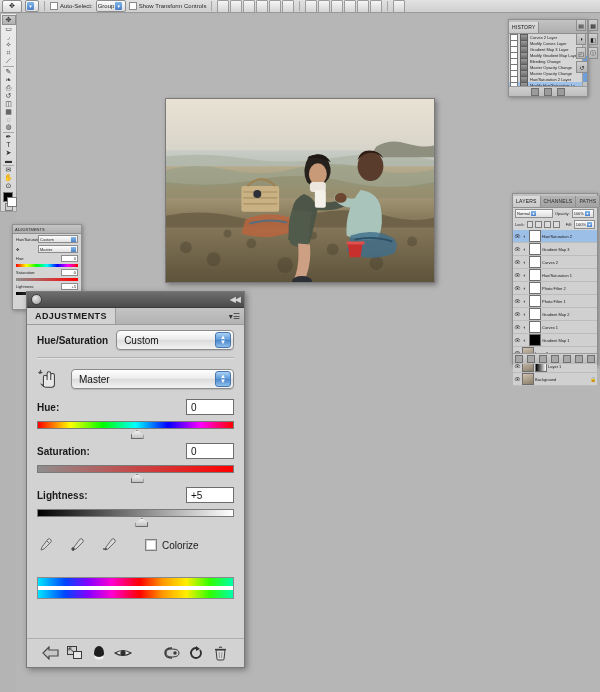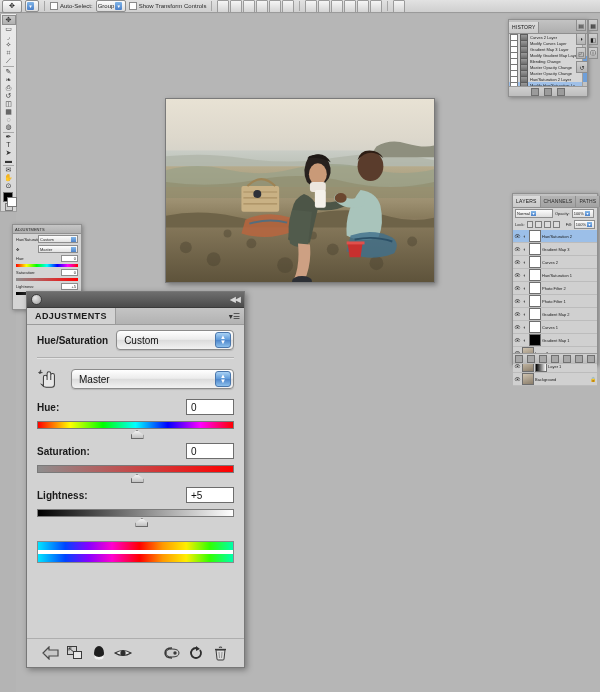--- a/index.html
+++ b/index.html
@@ -681,20 +681,38 @@
       <div class="slider-head">
         <span class="slider-label">Lightness:</span>
         <span class="slider-value">+5</span>
       </div>
       <div class="slider-track">
         <div class="track-bar light-bar"></div>
         <div class="slider-thumb" style="left:52.5%"></div>
       </div>
     </div>
 
+    <div class="eyedroppers">
+      <svg width="16" height="16" viewBox="0 0 16 16">
+        <path d="M11 2 q2-1 3 1 q1 2-1 3 l-6 6 l-3 1 l1-3 Z" fill="#d9d9d9" stroke="#6a6a6a" stroke-width="1"></path>
+        <path d="M10 4 l2 2" stroke="#6a6a6a" stroke-width="1"></path>
+      </svg>
+      <svg width="16" height="16" viewBox="0 0 16 16">
+        <path d="M11 2 q2-1 3 1 q1 2-1 3 l-6 6 l-3 1 l1-3 Z" fill="#d9d9d9" stroke="#6a6a6a" stroke-width="1"></path>
+        <path d="M2 12 h4 M4 10 v4" stroke="#3a3a3a" stroke-width="1.2"></path>
+      </svg>
+      <svg width="16" height="16" viewBox="0 0 16 16">
+        <path d="M11 2 q2-1 3 1 q1 2-1 3 l-6 6 l-3 1 l1-3 Z" fill="#d9d9d9" stroke="#6a6a6a" stroke-width="1"></path>
+        <path d="M2 12 h4" stroke="#3a3a3a" stroke-width="1.2"></path>
+      </svg>
+      <div class="colorize-wrap">
+        <span class="colorize-box"></span>
+        <span class="colorize-label">Colorize</span>
+      </div>
+    </div>
 
     <div class="spectrum-wrap">
       <div class="spectrum spec-grad"></div>
       <div class="spec-white"></div>
       <div class="spectrum spec-grad b"></div>
     </div>
 
   </div>
 
   <div id="ap-footer">

